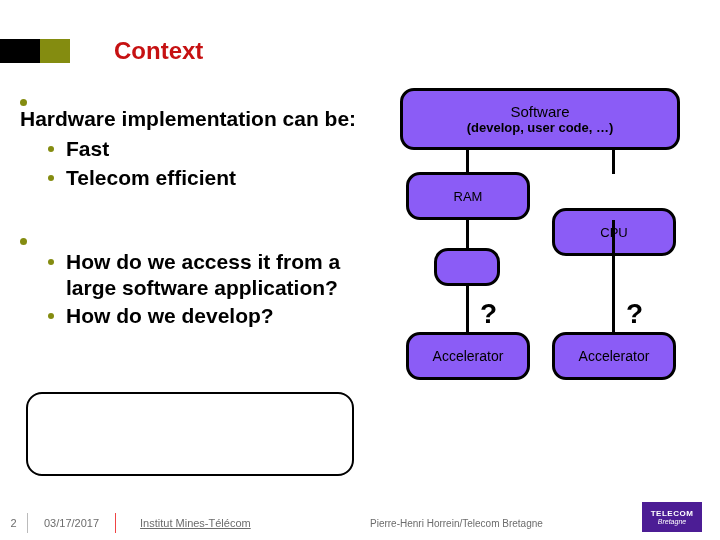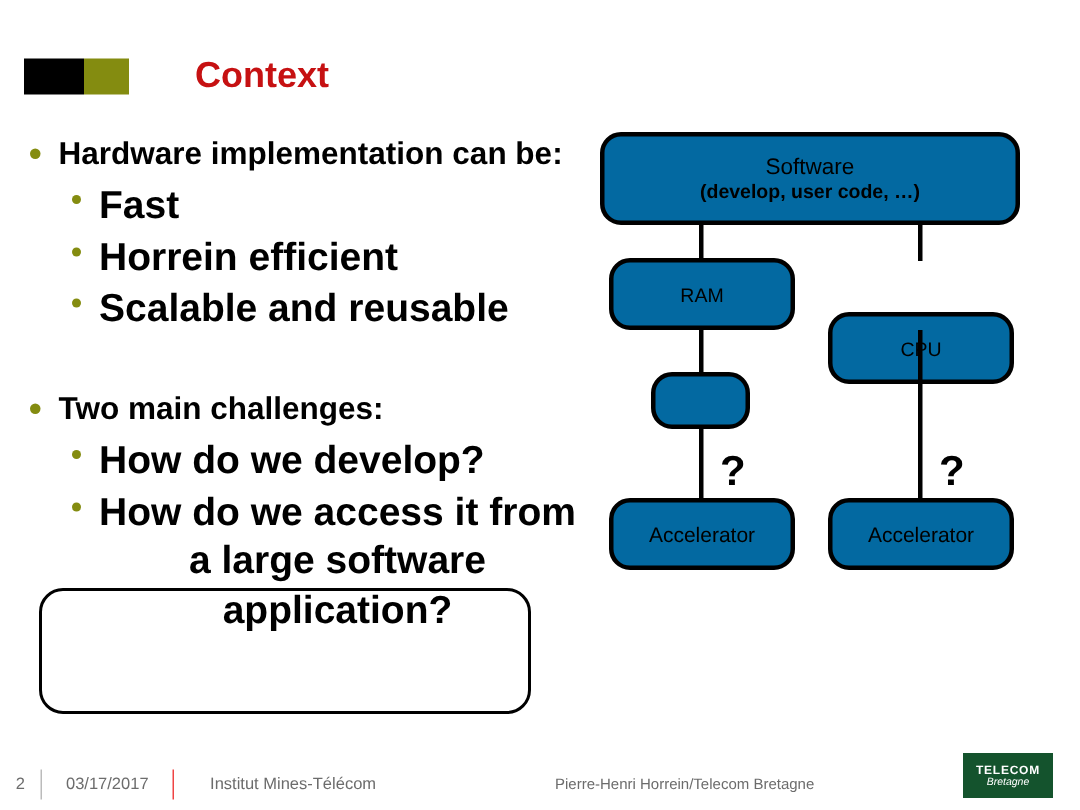--- a/index.html
+++ b/index.html
@@ -1,60 +1,60 @@
 <!DOCTYPE html>
 <html><head>
 <meta charset="utf-8">
 <style>
   * { box-sizing: border-box; margin: 0; padding: 0; }
   html, body { width: 720px; height: 540px; font-family: Arial, Helvetica, sans-serif; background: #fff; color: #000; }
   .slide { position: relative; width: 720px; height: 540px; overflow: hidden; }
 
   
-  .titlebar { position: absolute; top: 30px; left: 16px; right: 0; height: 42px; display: flex; align-items: center; }
+  .titlebar { position: absolute; top: 30px; left: 0; right: 0; height: 42px; display: flex; align-items: center; }
   .title-block { display: flex; height: 24px; }
   .blk { height: 24px; }
   .blk.black { background: #000; width: 40px; }
   .blk.olive { background: #848c10; width: 30px; }
   .blk.gap { background: #fff; width: 14px; }
   .title-text { margin-left: 30px; font-size: 24px; font-weight: bold; color: #c61112; }
 
   
   .body { position: absolute; top: 80px; left: 20px; right: 20px; bottom: 50px; display: flex; }
   .left { flex: 0 0 55%; padding-right: 10px; }
   .right { flex: 0 0 45%; position: relative; }
 
   
-  .bullet-top { display: flex; align-items: flex-start; margin-top: 10px; }
+  .bullet-top { display: flex; align-items: flex-start; margin-top: 10px; flex-direction: column; }
   .bullet-top .dot { width: 7px; height: 7px; border-radius: 50%; background: #848c10; margin-top: 9px; margin-right: 12px; flex: none; }
   .bullet-top .txt { font-size: 21px; font-weight: bold; line-height: 1.25; }
   .sub { margin-left: 28px; margin-top: 4px; }
   .sub .line { display: flex; align-items: flex-start; margin-bottom: 2px; }
   .sub .dot { width: 6px; height: 6px; border-radius: 50%; background: #848c10; margin-top: 10px; margin-right: 12px; flex: none; }
-  .sub .txt { font-size: 26px; font-weight: bold; line-height: 1.25; text-align: center; }
+  .sub .txt { font-size: 21px; font-weight: bold; line-height: 1.25; }
   .block2 { margin-top: 38px; }
 
   
   .highlight-box { position: absolute; border: 2px solid #000; border-radius: 16px; }
 
   
-  .box { position: absolute; border: 3px solid #000; border-radius: 14px; background: #0369a1; display: flex; flex-direction: column; align-items: center; justify-content: center; text-align: center; }
+  .box { position: absolute; border: 3px solid #000; border-radius: 14px; background: #8b5cf6; display: flex; flex-direction: column; align-items: center; justify-content: center; text-align: center; }
   .box .l1 { font-size: 15px; }
   .box .l2 { font-size: 13px; font-weight: bold; }
   .box.single { font-size: 13px; }
   .qmark { position: absolute; font-size: 28px; font-weight: bold; }
   .connector { position: absolute; background: #000; }
 
   
   .footer { position: absolute; left: 0; right: 0; bottom: 0; height: 34px; display: flex; align-items: center; font-size: 11px; color: #6c6c6c; }
   .pgnum { width: 28px; text-align: center; border-right: 1px solid #bbb; height: 20px; line-height: 20px; }
   .fdate { padding: 0 16px; border-right: 1px solid #ef4444; height: 20px; line-height: 20px; }
-  .finst { padding: 0 24px; }
+  .finst { padding: 0 24px; text-decoration: underline; }
   .fauthor { position: absolute; left: 370px; font-size: 10px; color: #6c6c6c; }
-  .logo { position: absolute; right: 18px; bottom: 8px; width: 60px; height: 30px; background: #14532d; display: flex; flex-direction: column; align-items: center; justify-content: center; }
+  .logo { position: absolute; right: 18px; bottom: 8px; width: 60px; height: 30px; background: #4c1d95; display: flex; flex-direction: column; align-items: center; justify-content: center; }
   .logo .t1 { color: #fff; font-size: 8px; font-weight: bold; letter-spacing: 0.5px; }
   .logo .t2 { color: #fff; font-size: 7px; font-style: italic; }
 </style>
 </head>
 <body>
 
 <div class="slide">
 
   <div class="titlebar">
     <div class="title-block">
@@ -72,40 +72,35 @@
         <div class="dot"></div>
         <div class="txt">Hardware implementation can be:</div>
       </div>
       <div class="sub">
         <div class="line">
             <div class="dot"></div>
             <div class="txt">Fast</div>
           </div>
         <div class="line">
             <div class="dot"></div>
-            <div class="txt">Horrein efficient</div>
-          </div>
-        <div class="line">
-            <div class="dot"></div>
-            <div class="txt">Scalable and reusable</div>
+            <div class="txt">Telecom efficient</div>
           </div>
       </div>
 
       <div class="bullet-top block2">
         <div class="dot"></div>
-        <div class="txt">Two main challenges:</div>
       </div>
       <div class="sub">
         <div class="line">
             <div class="dot"></div>
-            <div class="txt">How do we develop?</div>
+            <div class="txt">How do we access it from a large software application?</div>
           </div>
         <div class="line">
             <div class="dot"></div>
-            <div class="txt">How do we access it from a large software application?</div>
+            <div class="txt">How do we develop?</div>
           </div>
       </div>
 
     </div>
 
     <div class="right">
 
       <div class="box" style="left:6px; top:8px; width:280px; height:62px;">
         <div class="l1">Software</div>
         <div class="l2">(develop, user code, …)</div>

